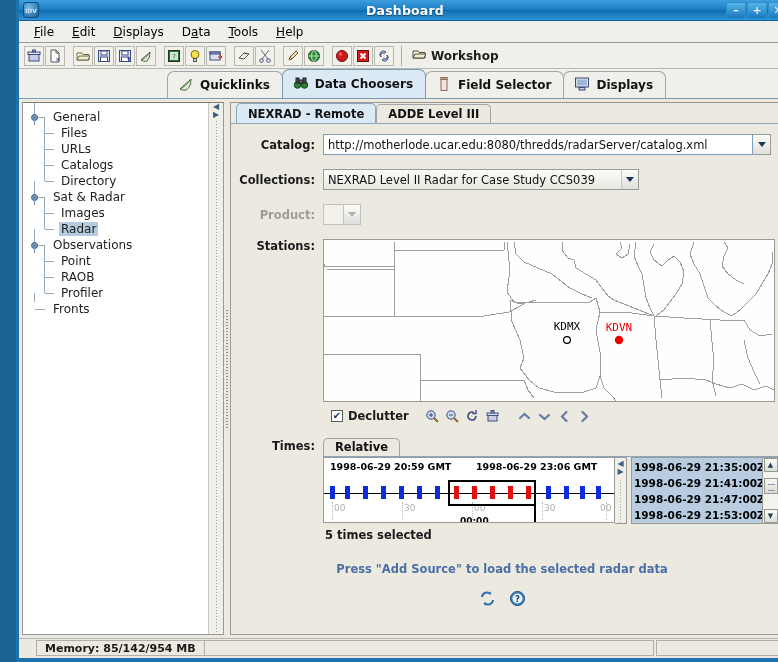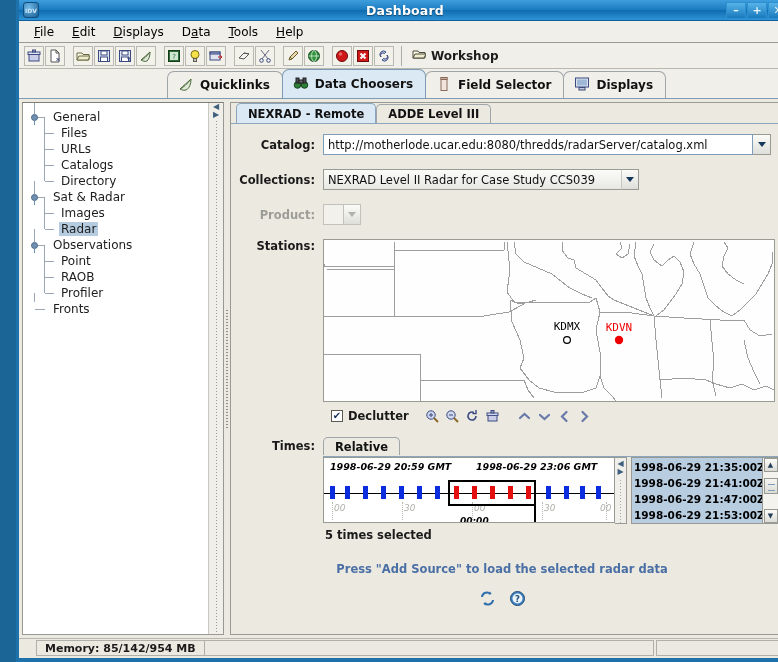--- a/index.html
+++ b/index.html
@@ -263,32 +263,32 @@
   }
   .declutter-lbl { font-size: 11.5px; font-weight: bold; color: #1a1a1a; margin-right: 14px; }
   .mt-icon {
     width: 20px; height: 18px; display: flex; align-items: center; justify-content: center;
     cursor: pointer;
   }
   .mt-gap { width: 12px; }
   
   .times-row { display: flex; margin-top: 12px; }
   .times-panel { flex: 1 1 auto; }
-  .ttabs { display: flex; align-items: flex-start; height: 19px; gap: 12px; }
+  .ttabs { display: flex; align-items: center; height: 19px; gap: 12px; }
   .ttab {
     height: 18px; padding: 0 11px; display: flex; align-items: center;
     font-size: 11.5px; font-weight: bold; color: #111;
     background: #ece9e1; border: 1px solid #9fa5a8; border-bottom: none;
     border-radius: 5px 5px 0 0; margin-right: 1px; cursor: pointer;
   }
   .ttab.active { background: #dbe9f5; border-color: #8ca6bd; margin-top: 36px; }
   .tline-wrap { display: flex; border-top: 1px solid #8ca6bd; }
   .tline {
     width: 292px; height: 66px; background: #fff;
-    border: 1px solid #9a9a94; position: relative; overflow: hidden; font-style: italic;
+    border: 1px solid #9a9a94; position: relative; overflow: hidden;
   }
   .tline .hdr {
     position: absolute; top: 3px; left: 0; right: 0;
     font-size: 9.5px; font-weight: bold; color: #000;
     font-family: "DejaVu Sans", sans-serif;
   }
   .tline .hdr .l { position: absolute; left: 6px; }
   .tline .hdr .r { position: absolute; left: 152px; }
   .axis { position: absolute; left: 0; right: 0; top: 35px; height: 1px; background: #000; }
   .tick { position: absolute; width: 5px; height: 13px; top: 28px; background: #0b2ddd; }

